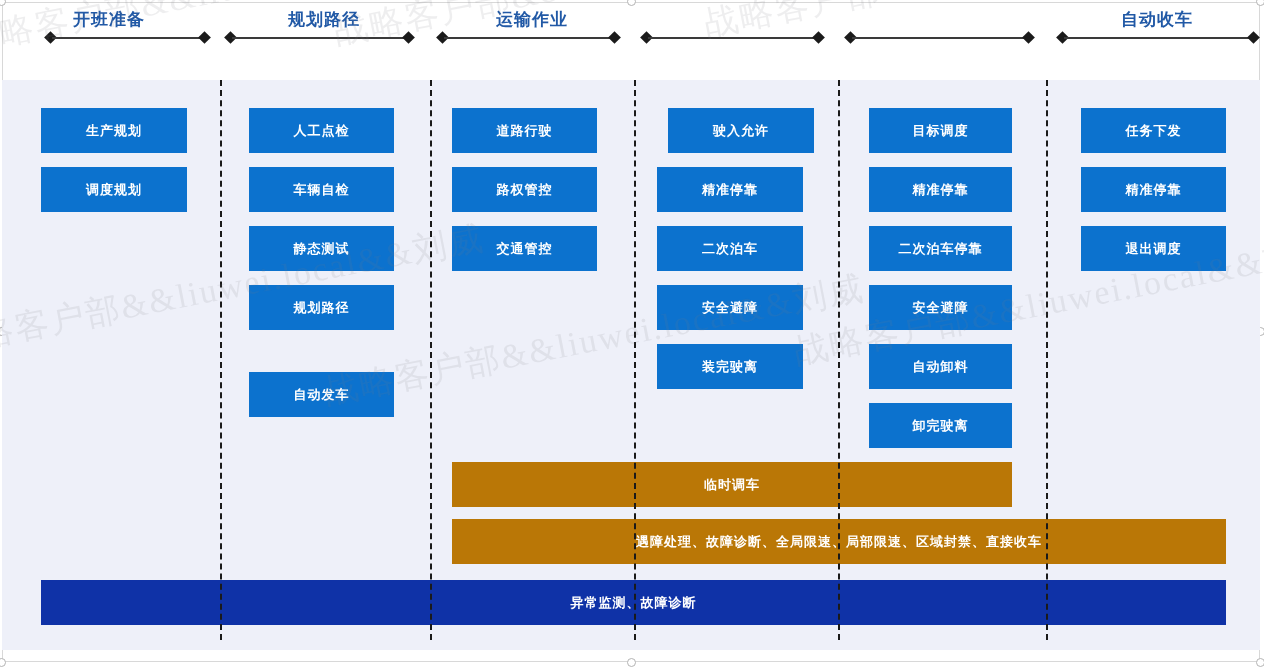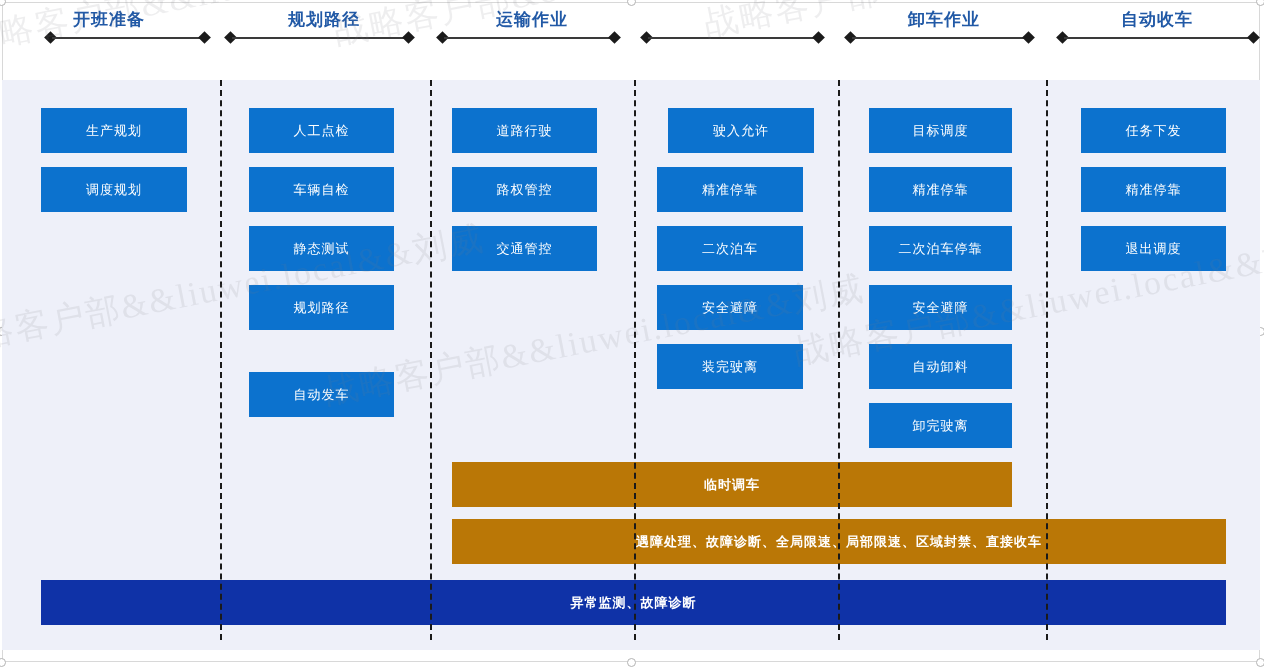--- a/index.html
+++ b/index.html
@@ -124,21 +124,21 @@
     border-left: 2px dashed #1a1a1a;
     z-index: 4;
   }
 
   
   .task {
     position: absolute;
     background: #0c72ce;
     color: #ffffff;
     font-size: 13px;
-    font-weight: normal;
+    font-weight: bold;
     letter-spacing: 1px;
     display: flex;
     align-items: center;
     justify-content: center;
     z-index: 3;
     white-space: nowrap;
   }
 
   
   .bar {
@@ -207,21 +207,20 @@
     <div class="phase-col" style="left:634px; width:204px;">
       <div class="connector">
         <div class="diamond" style="left:8px;"></div>
         <div class="conn-line" style="left:14px; width:104px;"></div>
         <div class="conn-line" style="left:114px; width:70px;"></div>
         <div class="diamond" style="left:180px;"></div>
       </div>
     </div>
 
     <div class="phase-col" style="left:838px; width:212px;">
-      <div class="phase-title">卸车作业</div>
       <div class="connector">
         <div class="diamond" style="left:8px;"></div>
         <div class="conn-line" style="left:14px; width:112px;"></div>
         <div class="conn-line" style="left:116px; width:74px;"></div>
         <div class="diamond" style="left:186px;"></div>
       </div>
     </div>
 
     <div class="phase-col" style="left:1050px; width:214px;">
       <div class="phase-title">自动收车</div>

